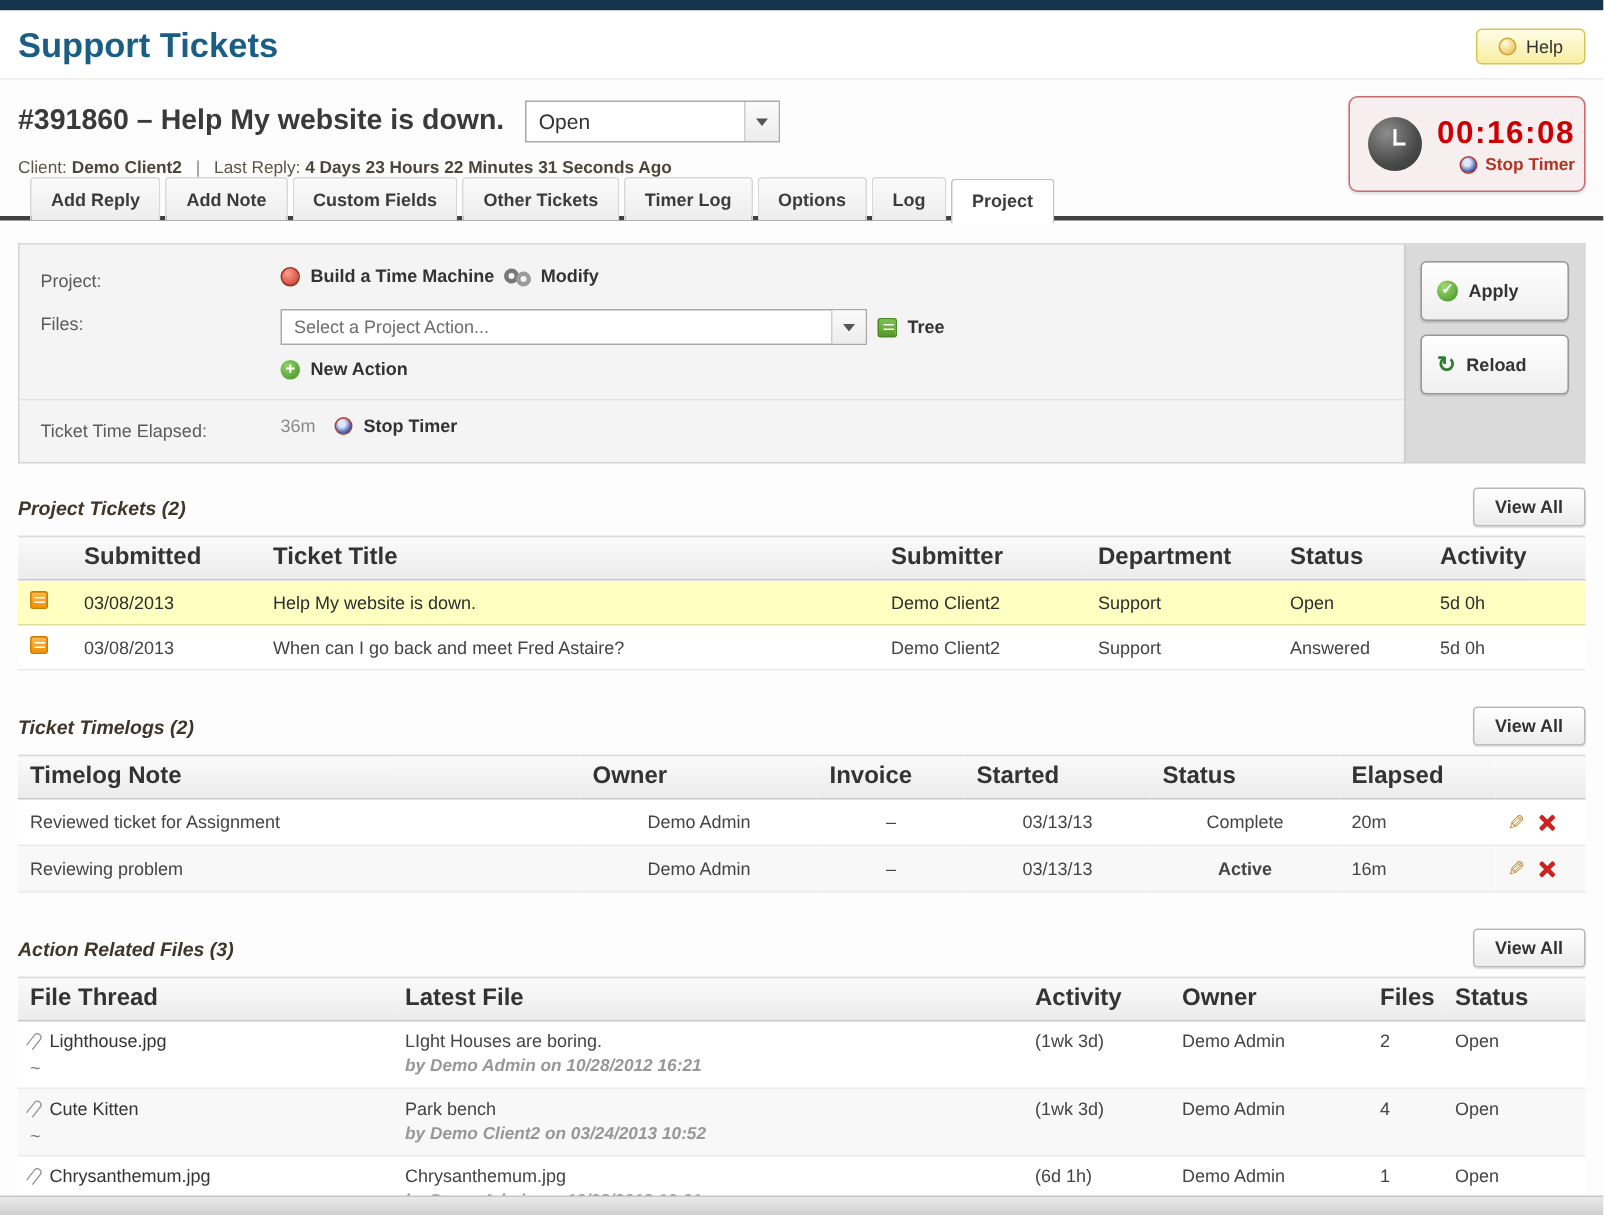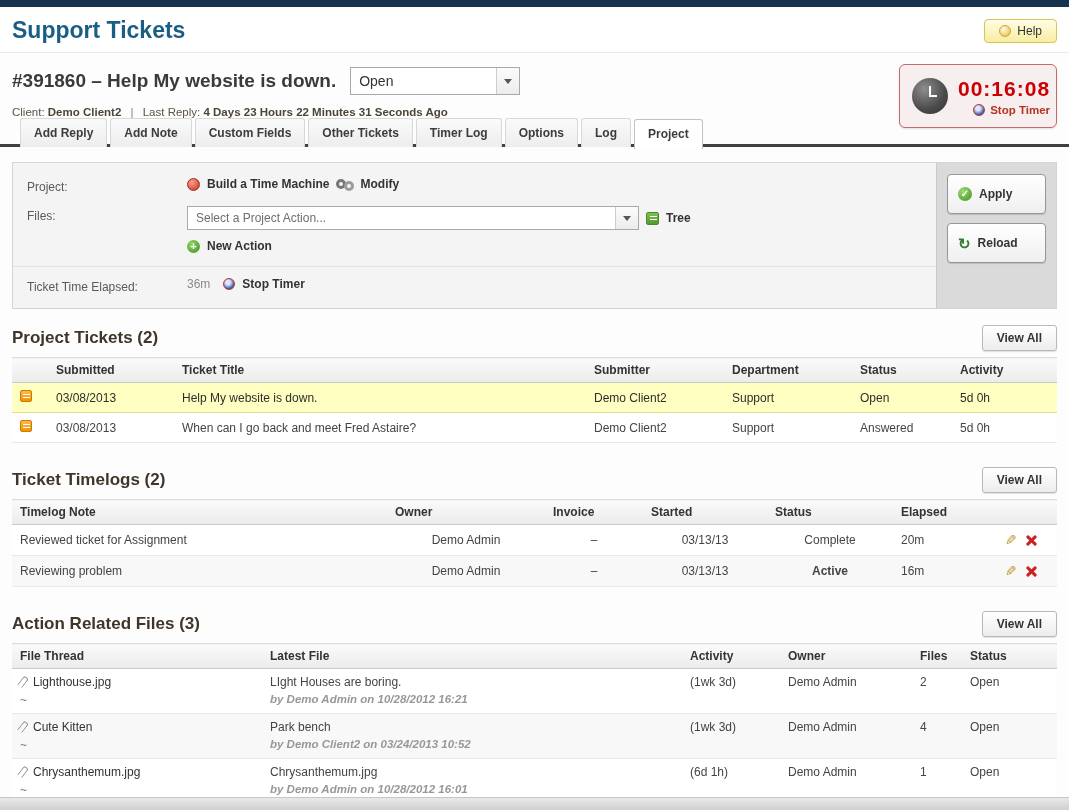--- a/index.html
+++ b/index.html
@@ -68,21 +68,21 @@
   .panel-row { display:flex; padding:6px 14px; align-items:flex-start; }
   .panel-label { width:160px; flex:none; color:#5a5a5a; padding-top:3px; }
   .panel-content { display:flex; align-items:center; gap:7px; flex-wrap:wrap; }
   .panel-link { font-weight:bold; color:#333; text-decoration:none; cursor:pointer; }
   .icon-globe { width:13px; height:13px; border-radius:50%;
     background:radial-gradient(circle at 35% 30%, #ff9d8d, #c23422); border:1px solid #9e2c1c; }
   .gears-icon { position:relative; width:17px; height:14px; display:inline-block; }
   .gears-icon::before, .gears-icon::after { content:""; position:absolute; border:3px solid #777; border-radius:50%; width:4px; height:4px; }
   .gears-icon::before { left:0; top:2px; }
   .gears-icon::after { left:8px; top:4px; border-color:#9b9b9b; }
-  .action-select { width:452px; height:24px; font-size:12px; color:#6e6e6e; }
+  .action-select { width:391px; height:24px; font-size:12px; color:#6e6e6e; }
   .tree-icon { width:13px; height:13px; border-radius:2px; background:linear-gradient(#7cc14f,#55992f); position:relative; border:1px solid #4c8a28; }
   .tree-icon::before { content:""; position:absolute; left:3px; top:3px; width:7px; height:1px; background:#fff; box-shadow:0 3px 0 #fff; }
   .plus-circle { width:13px; height:13px; border-radius:50%; background:radial-gradient(circle at 35% 30%, #8fd465, #3f8f1f); color:#fff;
     display:inline-flex; align-items:center; justify-content:center; font-weight:bold; font-size:11px; line-height:1; }
   .plus-circle::before { content:"+"; }
   .sub-row { display:flex; align-items:center; gap:7px; }
   .sub-row + .sub-row { margin-top:9px; }
   .elapsed-row { border-top:1px solid #e2e2e2; margin-top:7px; padding-top:10px; }
   .elapsed-value { color:#8a8a8a; margin-right:6px; }
   .panel-buttons { width:120px; flex:none; background:#dadada; border-left:1px solid #cacaca; padding:11px 10px; display:flex; flex-direction:column; gap:9px; }
@@ -91,30 +91,30 @@
     background:linear-gradient(#ffffff,#efefef); border:1px solid #979797; border-radius:4px;
     font-weight:bold; font-size:12px; color:#333; padding:0 10px; font-family:inherit; box-shadow:0 1px 1px rgba(0,0,0,.15);
   }
   .check-circle { width:14px; height:14px; border-radius:50%; background:radial-gradient(circle at 35% 30%, #9ddb72, #3f8f1f);
     color:#fff; display:inline-flex; align-items:center; justify-content:center; font-size:10px; line-height:1; }
   .check-circle::before { content:"\2713"; }
   .reload-glyph { color:#2e7d32; font-size:15px; font-weight:bold; line-height:1; }
 
   .section-head { display:flex; justify-content:space-between; align-items:center; margin:16px 12px 6px 12px; }
   .section-head.gap { margin-top:24px; }
-  .section-title { font-size:17px; font-weight:bold; color:#3f3629; }
+  .section-title { font-size:13px; font-weight:bold; color:#3f3629;font-style:italic; }
   .view-all {
     background:linear-gradient(#ffffff,#ececec); border:1px solid #b9b9b9; border-radius:3px; cursor:pointer;
     padding:5px 14px; font-size:12px; font-weight:bold; color:#333; font-family:inherit; box-shadow:0 1px 1px rgba(0,0,0,.12);
   }
 
   table.grid { border-collapse:collapse; table-layout:fixed; width:1045px; margin:0 12px; background:#fff; }
   table.grid th {
     background:linear-gradient(#fafafa,#ebebeb); border-top:1px solid #ddd; border-bottom:1px solid #c9c9c9;
-    font-size:12px; font-weight:bold; color:#333; text-align:left; padding:5px 8px; height:24px; white-space:nowrap;
+    font-size:16px; font-weight:bold; color:#333; text-align:left; padding:5px 8px; height:24px; white-space:nowrap;
   }
   table.grid td { font-size:12px; color:#444; padding:7px 8px; border-bottom:1px solid #e9e9e9; white-space:nowrap; overflow:hidden; }
   tr.hl td { background:#ffffc2; border-top:1px solid #e9e9a9; border-bottom:1px solid #dede96; color:#2e2e2e; }
   .ticket-icon { display:inline-block; width:12px; height:12px; border-radius:2px;
     background:linear-gradient(#ffb84d,#ef9400); border:1px solid #cc7d00; position:relative; }
   .ticket-icon::before { content:""; position:absolute; left:2px; top:3px; width:7px; height:1px; background:#fff; box-shadow:0 3px 0 #fff; }
 
   .cell-center { text-align:center; }
   .bold { font-weight:bold; }
   .edit-icon { color:#c28f2c; font-size:14px; cursor:pointer; display:inline-block; transform:scaleX(-1); }

